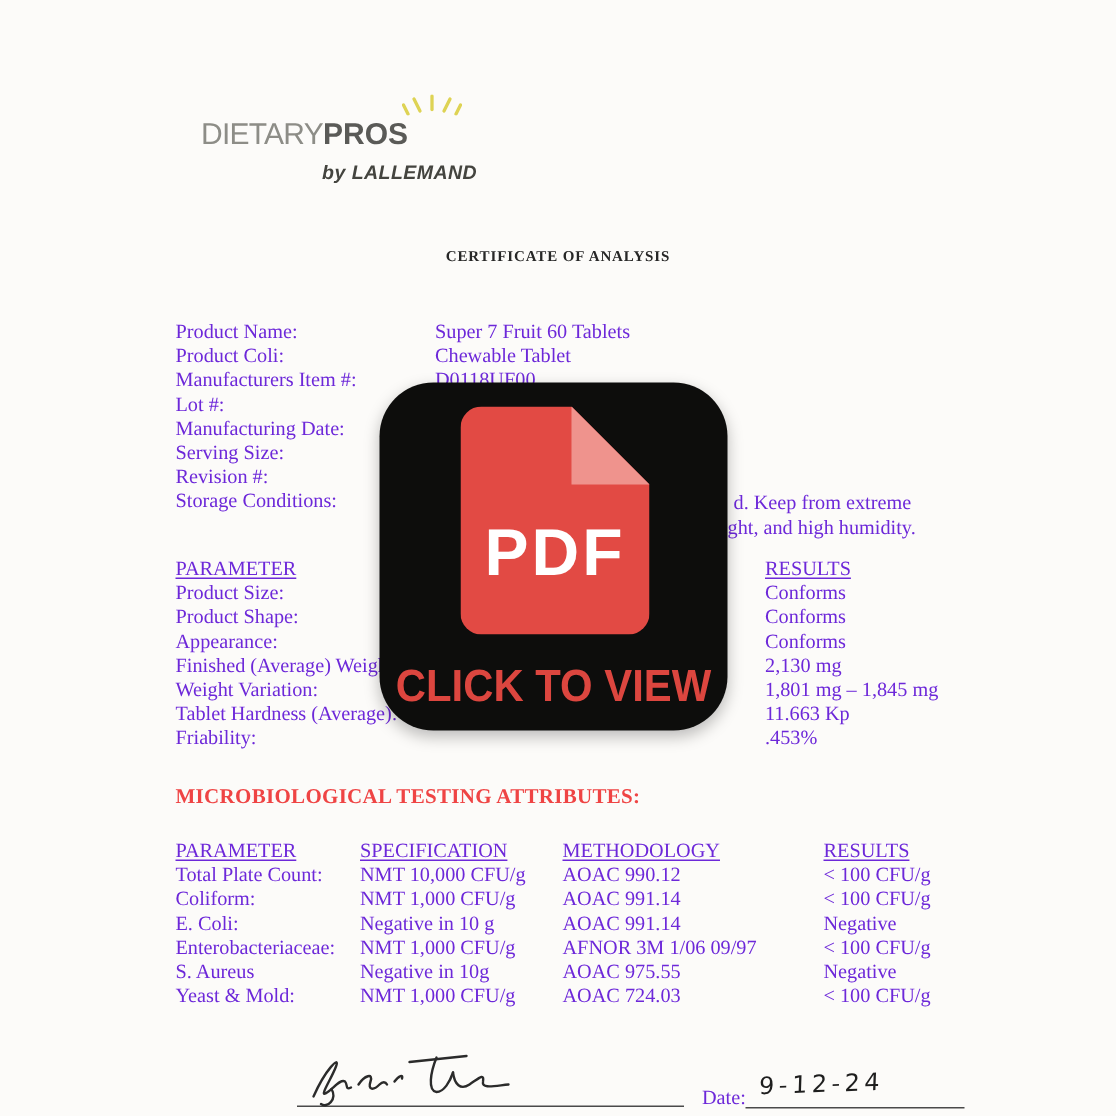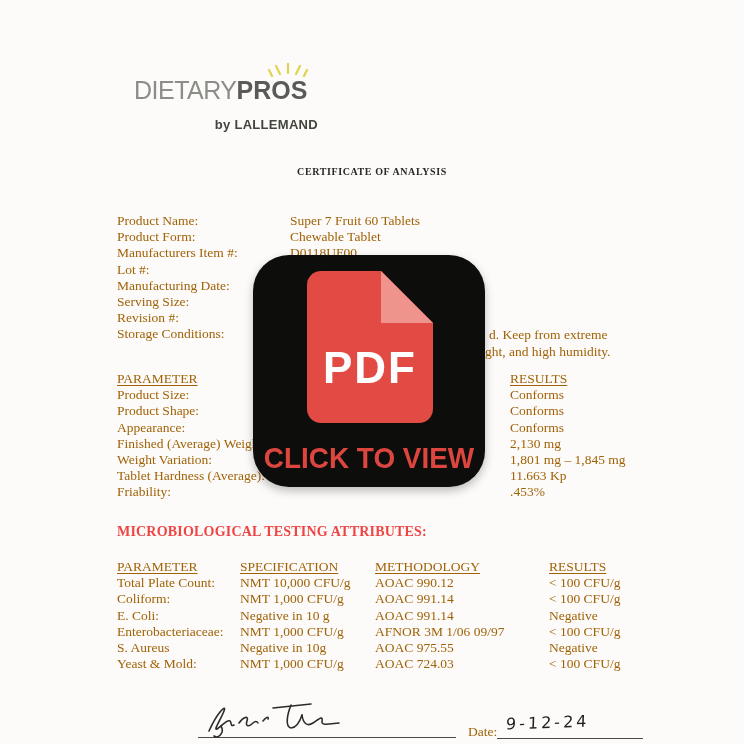--- a/index.html
+++ b/index.html
@@ -3,30 +3,30 @@
 <meta charset="utf-8">
 <style>
   * { margin:0; padding:0; box-sizing:border-box; }
   html,body { width:744px; height:744px; }
   body { font-family:"Liberation Serif", serif; }
   .page { position:relative; width:744px; height:744px; background:#fcfbf9; overflow:hidden; color:#2f2f2f; }
 
   
   .logo { position:absolute; left:134px; top:63px; width:184px; }
   .rays { position:absolute; left:134px; top:0; }
-  .wordmark { margin-top:12px; font-family:"Liberation Sans", sans-serif; font-size:25px; line-height:30px; white-space:nowrap; }
+  .wordmark { margin-top:12px; font-family:"Liberation Sans", sans-serif; font-size:20px; line-height:30px; white-space:nowrap; }
   .wordmark .light { color:#8d8d87; letter-spacing:-0.5px; }
   .wordmark .bold  { color:#5a5a57; font-weight:700; }
-  .tagline { font-family:"Liberation Sans", sans-serif; font-weight:700; font-size:13px; color:#44443f; text-align:right; letter-spacing:0.3px; margin-top:12px; }
+  .tagline { font-family:"Liberation Sans", sans-serif; font-style:italic; font-weight:700; font-size:13px; color:#44443f; text-align:right; letter-spacing:0.3px; margin-top:2px; }
 
   
   .title { position:absolute; left:0; right:0; top:166px; text-align:center; font-size:10px; font-weight:700; letter-spacing:0.6px; color:#272727; }
 
   
-  .doc { font-size:13.5px; line-height:16.2px; color:#a16207; }
+  .doc { font-size:13.5px; line-height:16.2px; color:#6d28d9; }
   .u { text-decoration:underline; text-underline-offset:2px; }
 
   
   .info { position:absolute; left:117px; top:213px; width:400px; }
   .info .row { display:grid; grid-template-columns:173px 1fr; }
   .frag { position:absolute; white-space:nowrap; }
   .frag1 { left:489px; top:327px; }
   .frag2 { left:485px; top:344px; }
 
   
@@ -76,21 +76,21 @@
   </div>
 
   <div class="title">CERTIFICATE OF ANALYSIS</div>
 
   <div class="info doc">
     <div class="row">
         <span>Product Name:</span>
         <span>Super 7 Fruit 60 Tablets</span>
       </div>
     <div class="row">
-        <span>Product Form:</span>
+        <span>Product Coli:</span>
         <span>Chewable Tablet</span>
       </div>
     <div class="row">
         <span>Manufacturers Item #:</span>
         <span>D0118UF00</span>
       </div>
     <div class="row">
         <span>Lot #:</span>
         <span></span>
       </div>

